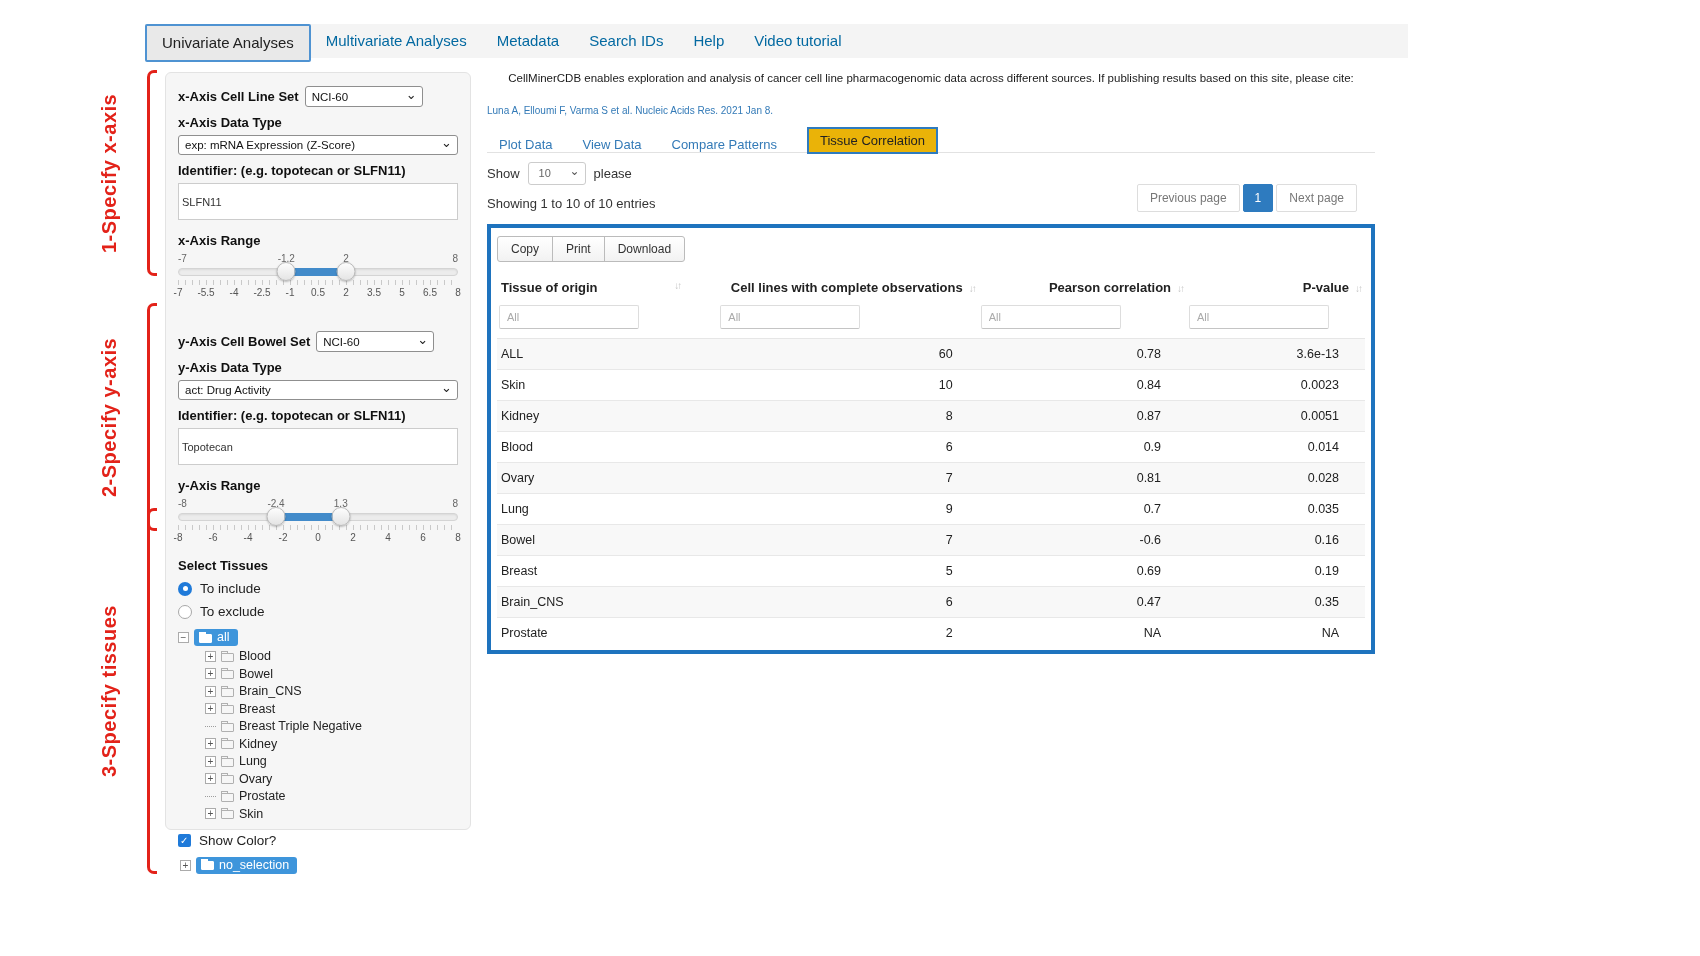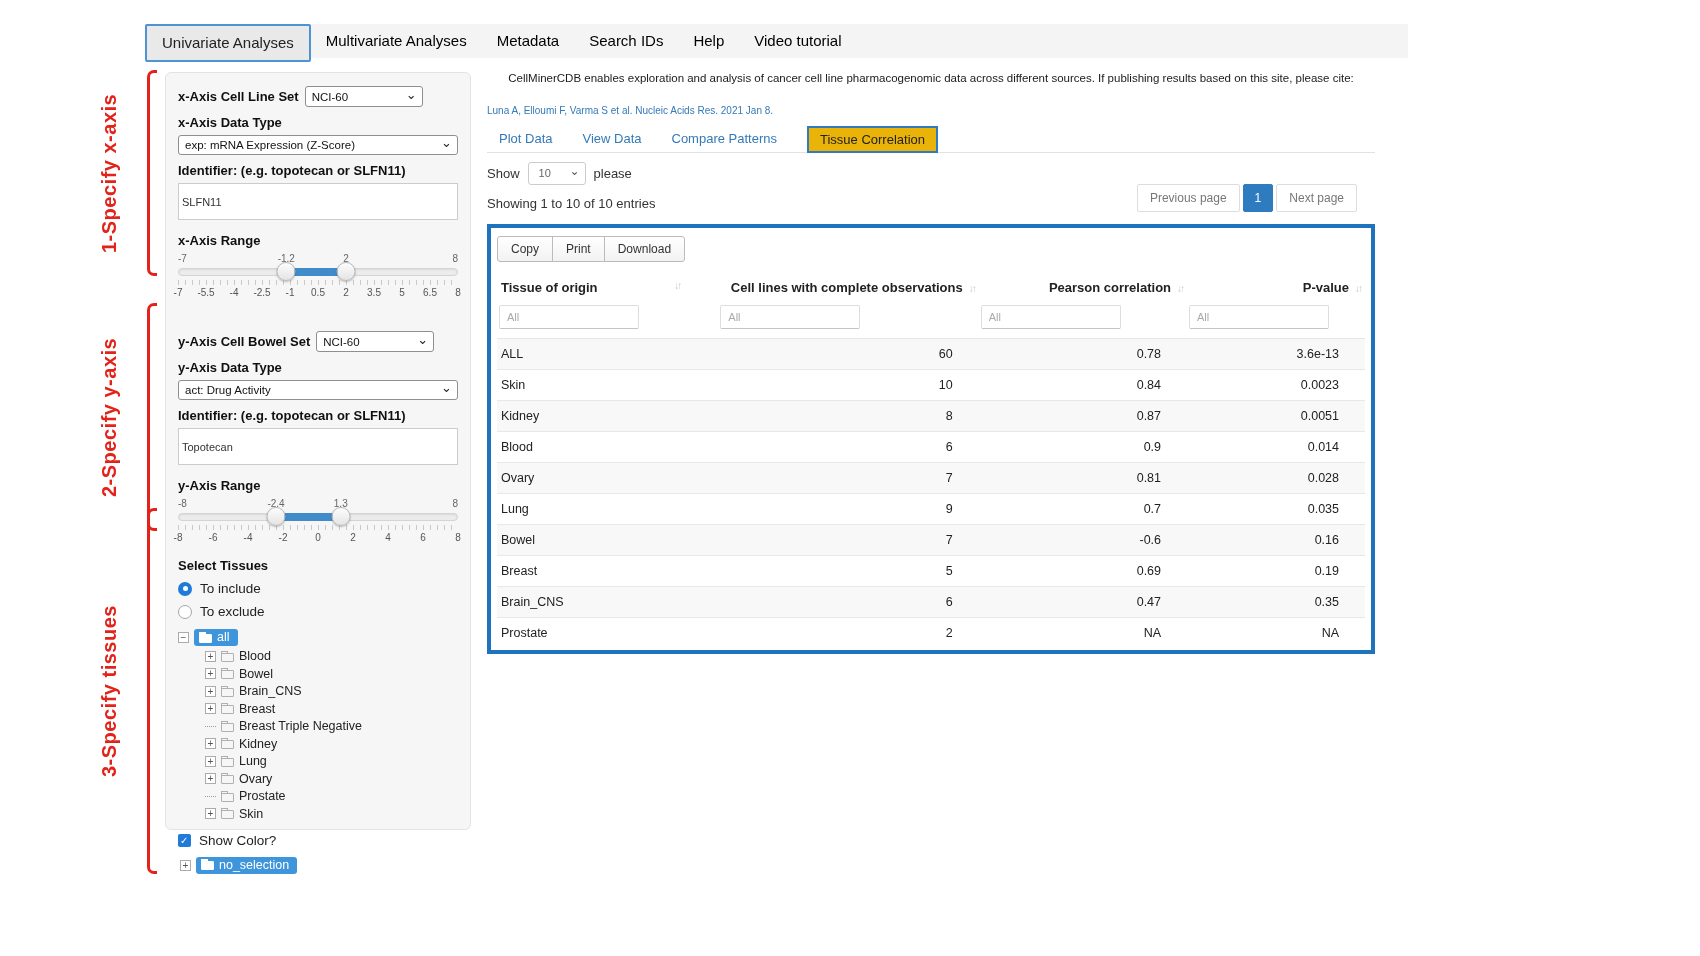--- a/index.html
+++ b/index.html
@@ -5,21 +5,21 @@
   * { box-sizing: border-box; }
   html,body { margin:0; padding:0; }
   body {
     width:1700px; height:956px; position:relative; overflow:hidden;
     background:#ffffff; font-family:"Liberation Sans", sans-serif; color:#222;
   }
 
   
   .topnav { position:absolute; left:145px; top:24px; width:1263px; height:34px;
     background:#f4f4f4; display:flex; align-items:flex-start; }
-  .nav-tab { padding:0 15px; font-size:15px; color:#000000; height:34px; line-height:34px;
+  .nav-tab { padding:0 15px; font-size:15px; color:#0369a1; height:34px; line-height:34px;
     white-space:nowrap; cursor:pointer; }
   .nav-tab.active { background:#e9e9e9; border:2px solid #4f93d2; border-radius:2px;
     height:38px; line-height:33px; color:#222; }
 
   
   .ann-label { position:absolute; width:34px; color:#e32219; font-size:20px; font-weight:bold;
     writing-mode:vertical-rl; transform:rotate(180deg); text-align:center; letter-spacing:.5px; }
   .bracket { position:absolute; width:10px; border:3px solid #e32219; border-right:none;
     border-radius:7px 0 0 7px; }
   #ann1,#br1 { top:70px;  height:206px; }
@@ -89,21 +89,21 @@
   .npill { display:inline-flex; align-items:center; gap:5px; background:#3e95db; color:#fff;
     padding:1px 8px 2px 5px; border-radius:3px; font-size:12.5px; cursor:pointer; }
   .tlabel { cursor:pointer; }
   .show-color-row { display:flex; align-items:center; gap:8px; font-size:13.5px; margin:10px 0 9px 0; }
   .noselect-row { margin-left:2px; }
 
   
   .main { position:absolute; left:487px; top:66px; width:888px; }
   .citation { text-align:center; font-size:11.5px; color:#1a1a1a; line-height:1.45; margin-top:4px; }
   .citation-link { text-align:left; font-size:10px; color:#337ab7; margin-top:18px; cursor:pointer; }
-  .subtabs { display:flex; align-items:center; gap:30px; margin-top:9px; height:28px;
+  .subtabs { display:flex; align-items:flex-end; gap:30px; margin-top:9px; height:28px;
     border-bottom:1px solid #e2e2e2; padding-left:12px; }
   .subtab { font-size:13px; color:#337ab7; white-space:nowrap; cursor:pointer; }
   .subtab.active { color:#222; border:2px solid #2e7bbf; background:#eab308; padding:4px 11px;
     margin-bottom:-2px; }
   .show-row { margin-top:9px; display:flex; align-items:center; gap:8px; font-size:13px; color:#333; }
   .entries-wrap { position:relative; display:inline-block; }
   .entries-wrap::after { content:"⌄"; position:absolute; right:6px; top:50%;
     transform:translateY(-64%); font-size:12px; color:#555; pointer-events:none; }
   select.entries { appearance:none; -webkit-appearance:none; width:58px; height:23px;
     border:1px solid #ccc; border-radius:3px; font-size:11px; color:#666;

